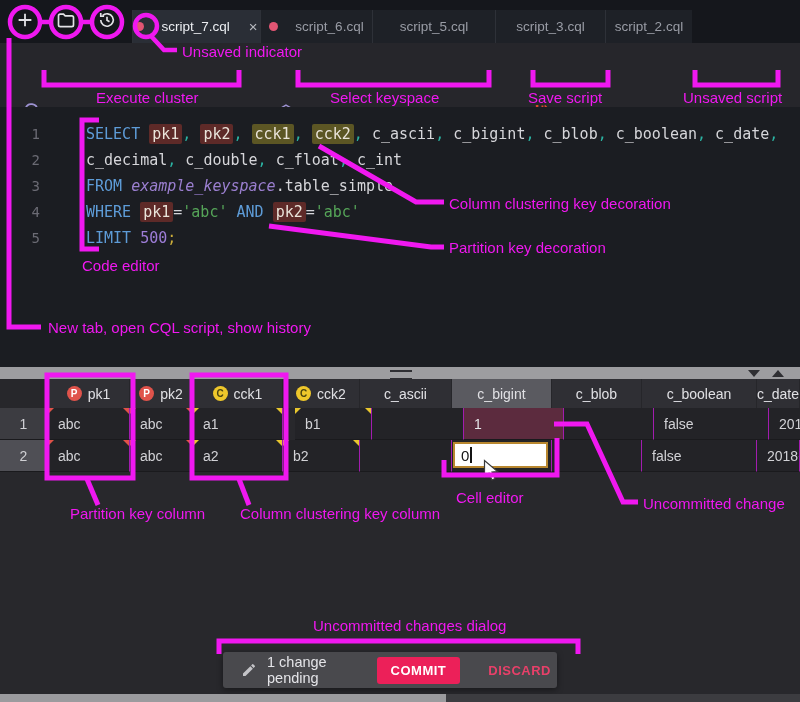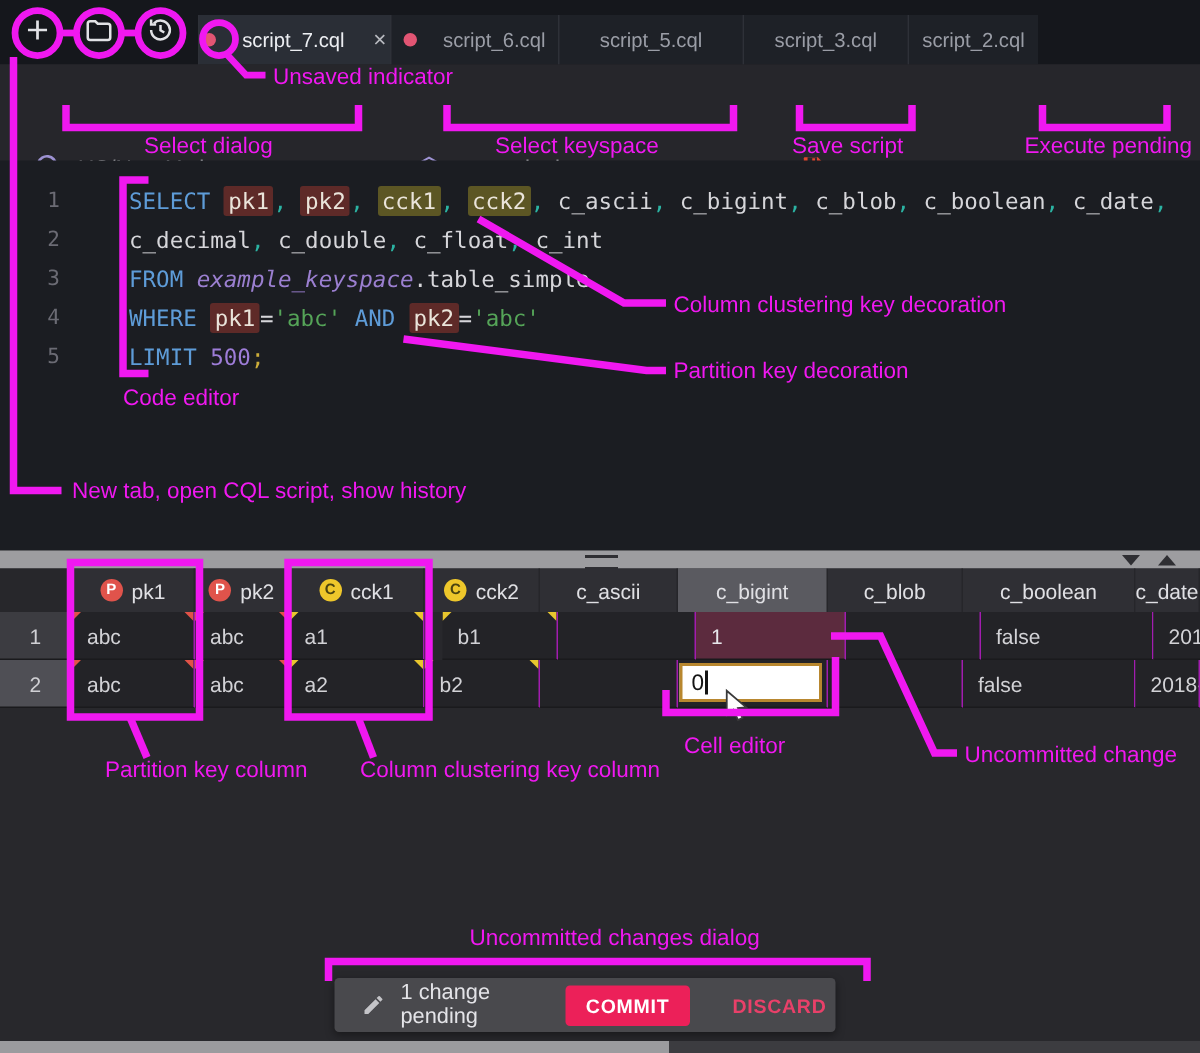--- a/index.html
+++ b/index.html
@@ -361,24 +361,24 @@
     <rect x="192" y="375" width="94" height="103" stroke-width="5"></rect>
     <line x1="87" y1="479" x2="98" y2="505" stroke-width="5"></line>
     <line x1="239" y1="479" x2="249" y2="505" stroke-width="5"></line>
     <polyline points="444,460 444,475 557,475 557,438" stroke-width="5"></polyline>
     <polyline points="554,424 587,424 623,502 638,502" stroke-width="5"></polyline>
     <path d="M219 654 V641 H578 V654" stroke-width="5"></path>
   </svg>
 
   <div class="ann-label" id="ann-unsaved">Unsaved indicator</div>
   <div class="ann-label" id="ann-newtab">New tab, open CQL script, show history</div>
-  <div class="ann-label" id="ann-cluster">Select dialog</div>
+  <div class="ann-label" id="ann-cluster">Execute cluster</div>
   <div class="ann-label" id="ann-keyspace">Select keyspace</div>
   <div class="ann-label" id="ann-save">Save script</div>
-  <div class="ann-label" id="ann-exec">Execute pending</div>
+  <div class="ann-label" id="ann-exec">Unsaved script</div>
   <div class="ann-label" id="ann-codeeditor">Code editor</div>
   <div class="ann-label" id="ann-cckdeco">Column clustering key decoration</div>
   <div class="ann-label" id="ann-pkdeco">Partition key decoration</div>
   <div class="ann-label" id="ann-pkcol">Partition key column</div>
   <div class="ann-label" id="ann-cckcol">Column clustering key column</div>
   <div class="ann-label" id="ann-celled">Cell editor</div>
   <div class="ann-label" id="ann-uncommit">Uncommitted change</div>
   <div class="ann-label" id="ann-dialog">Uncommitted changes dialog</div>
 </div>
 

